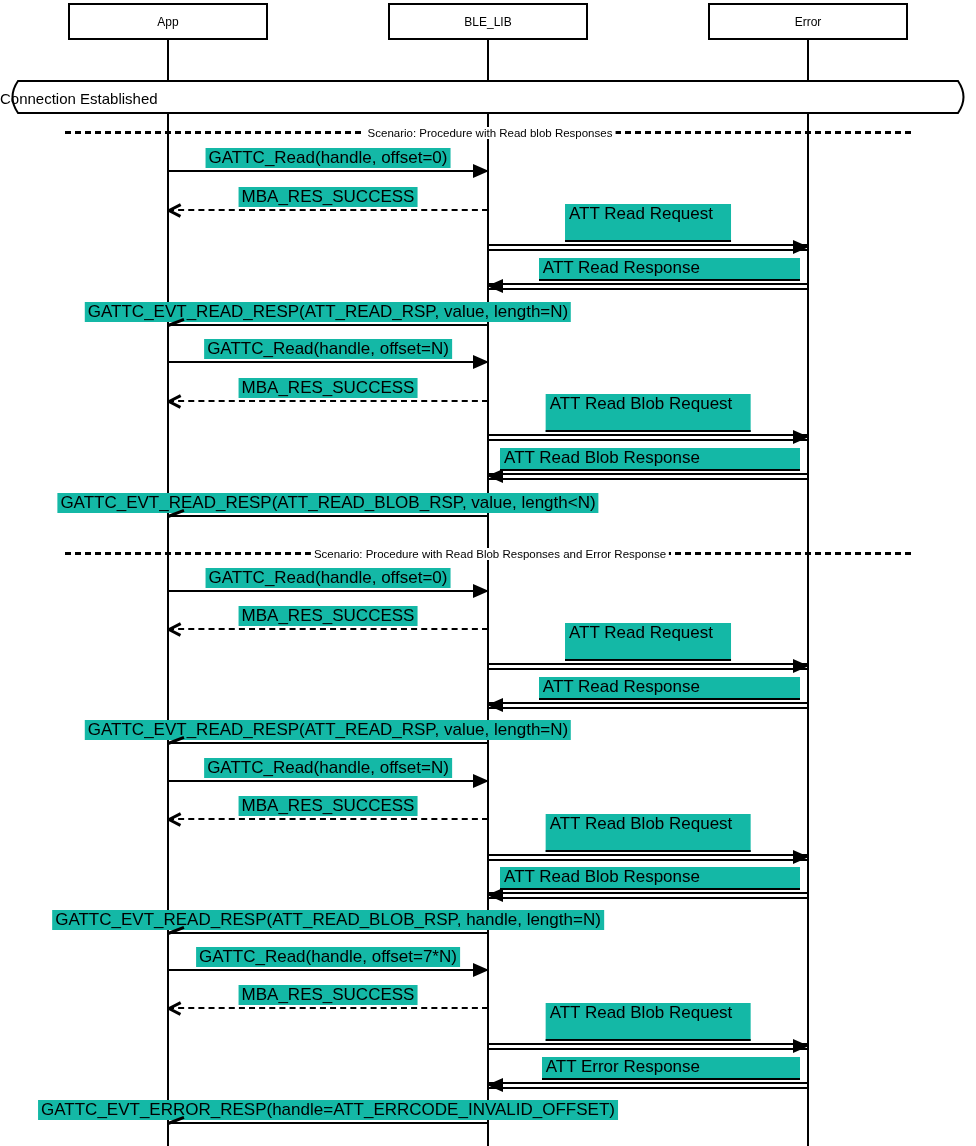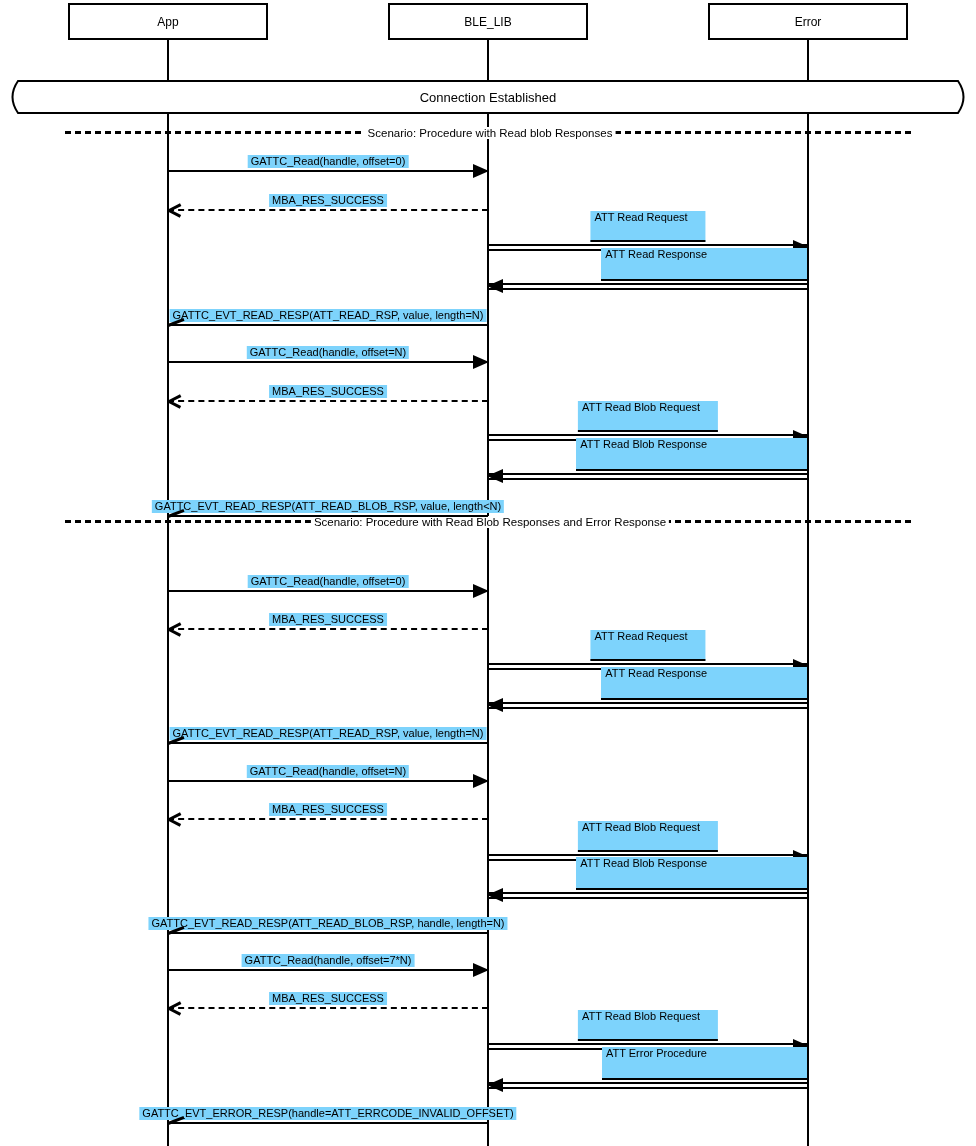--- a/index.html
+++ b/index.html
@@ -10,42 +10,42 @@
   
   .lifeline { position:absolute; top:40px; width:2px; height:1106px; background:#000; z-index:1; }
 
   
   .actor { position:absolute; top:3px; width:196px; height:33px; border:2px solid #000;
            background:#fff; z-index:4; display:flex; align-items:center; justify-content:center;
            font-size:12px; }
 
   
   .band-svg { position:absolute; left:0; top:75px; z-index:2; }
-  .band-label { position:absolute; left:0; top:90px; width:976px; text-align:center;
-                font-size:13px; z-index:3; }
+  .band-label { position:absolute; left:0; top:90px; width:976px; text-align:left;
+                font-size:15px; z-index:3; }
 
   
   .divider { position:absolute; left:65px; width:850px; height:3px; z-index:2;
              background:repeating-linear-gradient(90deg,#000 0 6px,transparent 6px 10px); }
   .divider .dlabel { position:absolute; left:50%; top:50%; transform:translate(-50%,-50%);
                      background:#fff; padding:0 3px; white-space:nowrap; font-size:11.5px; }
 
   
   .msg { position:absolute; height:0; z-index:3; }
   .m-ab { left:168px; width:320px; }
   .m-bp { left:488px; width:320px; }
 
   .line { position:absolute; left:0; right:0; top:-2px; border-top:2px solid #000; }
   .line.dashed { border-top-style:dashed; }
   .line.double { top:-4px; height:3px; border-top:2px solid #000; border-bottom:2px solid #000; }
 
   .lbl { position:absolute; bottom:4px; left:50%; transform:translateX(-50%);
-         white-space:nowrap; background:#7dd3fc; padding:0 3px; font-size:11px; line-height:1.15; }
+         white-space:nowrap; background:#14b8a6; padding:0 3px; font-size:17px; line-height:1.15; }
   .lbl.u { bottom:6px; border-bottom:2px solid #000; padding:0 18px 16px 4px; }
-  .lbl.u.uright { left:auto; right:1px; transform:none; padding:0 100px 18px 4px; }
+  .lbl.u.uright { left:auto; right:8px; transform:none; padding:0 100px 1px 4px; }
 
   .ah { position:absolute; }
   .ah.fr { right:-1px; top:-8px; width:0; height:0;
            border-top:7px solid transparent; border-bottom:7px solid transparent;
            border-left:16px solid #000; }
   .ah.fl { left:-1px; top:-8px; width:0; height:0;
            border-top:7px solid transparent; border-bottom:7px solid transparent;
            border-right:16px solid #000; }
   .ah.hl { left:0; top:-2.5px; width:17px; height:2.5px; background:#000;
            transform-origin:0 50%; transform:rotate(-21deg); }
@@ -75,21 +75,21 @@
     </div>
 
   <svg class="band-svg" width="976" height="44" viewBox="0 0 976 44">
     <path d="M18 6 H958 Q969 22 958 38 H18 Q7 22 18 6 Z" fill="#ffffff" stroke="#000000" stroke-width="2"></path>
   </svg>
   <div class="band-label">Connection Established</div>
 
   <div class="divider" style="top:131px">
     <span class="dlabel">Scenario: Procedure with Read blob Responses</span>
   </div>
-  <div class="divider" style="top:520px">
+  <div class="divider" style="top:552px">
     <span class="dlabel">Scenario: Procedure with Read Blob Responses and Error Response</span>
   </div>
 
   <div class="msg m-ab" style="top:172px">
       <span class="lbl">GATTC_Read(handle, offset=0)</span>
       <div class="line"></div>
       <span class="ah fr"></span>
     </div>
   <div class="msg m-ab" style="top:211px">
       <span class="lbl">MBA_RES_SUCCESS</span>
@@ -196,21 +196,21 @@
       <span class="lbl">MBA_RES_SUCCESS</span>
       <div class="line dashed"></div>
       <span class="ah ol"></span>
     </div>
   <div class="msg m-bp" style="top:1047px">
       <span class="lbl u">ATT Read Blob Request</span>
       <div class="line double"></div>
       <span class="ah fr"></span>
     </div>
   <div class="msg m-bp" style="top:1086px">
-      <span class="lbl u uright">ATT Error Procedure</span>
+      <span class="lbl u uright">ATT Error Response</span>
       <div class="line double"></div>
       <span class="ah fl"></span>
     </div>
   <div class="msg m-ab" style="top:1124px">
       <span class="lbl">GATTC_EVT_ERROR_RESP(handle=ATT_ERRCODE_INVALID_OFFSET)</span>
       <div class="line"></div>
       <span class="ah hl"></span>
     </div>
 
 </div>

